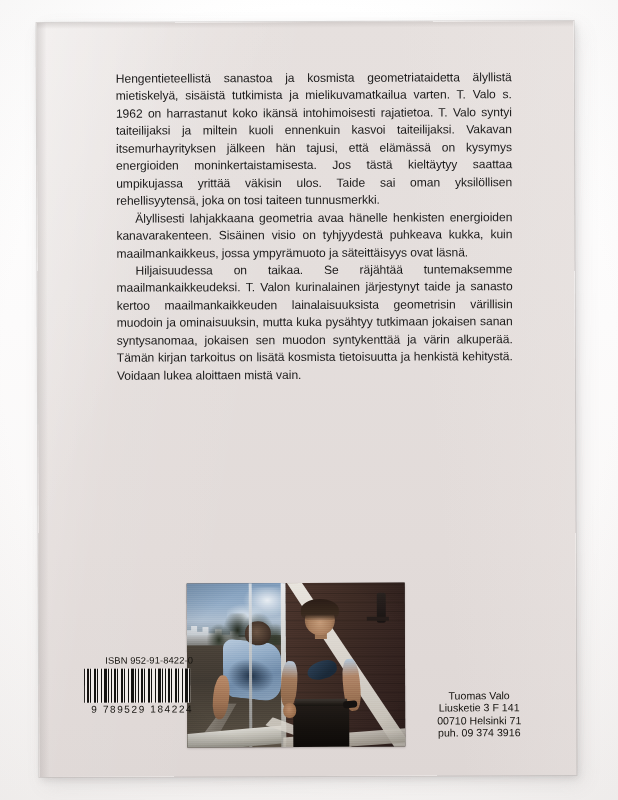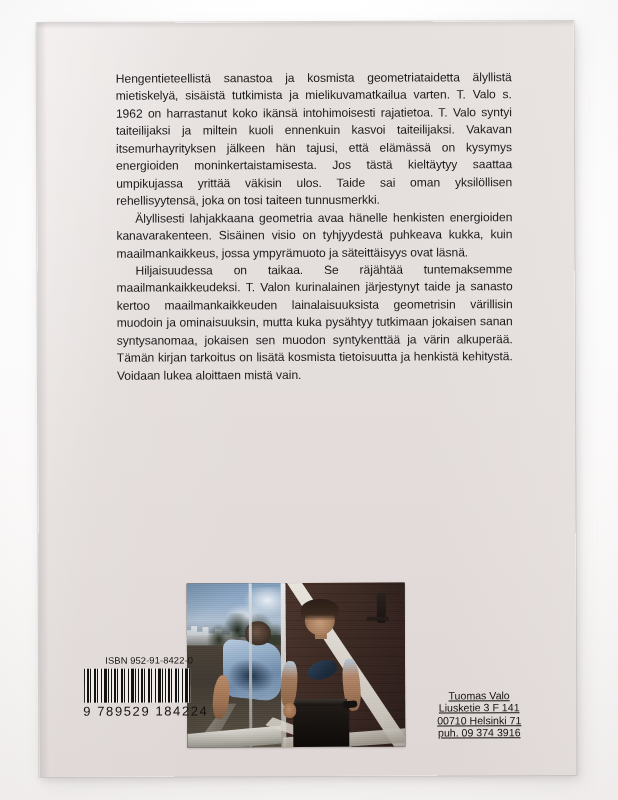--- a/index.html
+++ b/index.html
@@ -323,39 +323,38 @@
       #141210 3px, #141210 5px, #f0ebe8 5px, #f0ebe8 6px,
       #141210 6px, #141210 7px, #f0ebe8 7px, #f0ebe8 10px,
       #141210 10px, #141210 12px, #f0ebe8 12px, #f0ebe8 13px,
       #141210 13px, #141210 14px, #f0ebe8 14px, #f0ebe8 17px,
       #141210 17px, #141210 18px, #f0ebe8 18px, #f0ebe8 20px,
       #141210 20px, #141210 23px, #f0ebe8 23px, #f0ebe8 24px,
       #141210 24px, #141210 25px, #f0ebe8 25px, #f0ebe8 27px
     );
   }
   #barcode-digits {
-    font-size: 13px;
+    font-size: 10px;
     color: #15130f;
     letter-spacing: 1.6px;
     margin-top: 1px;
     margin-left: 4px;
     white-space: nowrap;
   }
 
   
   #address-block {
     position: absolute;
     left: 360px;
     top: 668px;
     width: 160px;
     text-align: center;
     color: #15130f;
     font-size: 10.6px;
     line-height: 12.4px;
-    text-decoration: underline;
   }
   #address-block div { white-space: nowrap; }
 </style>
 </head>
 <body>
 
 <div id="scene">
 
   <div id="photo-backdrop"></div>
 

